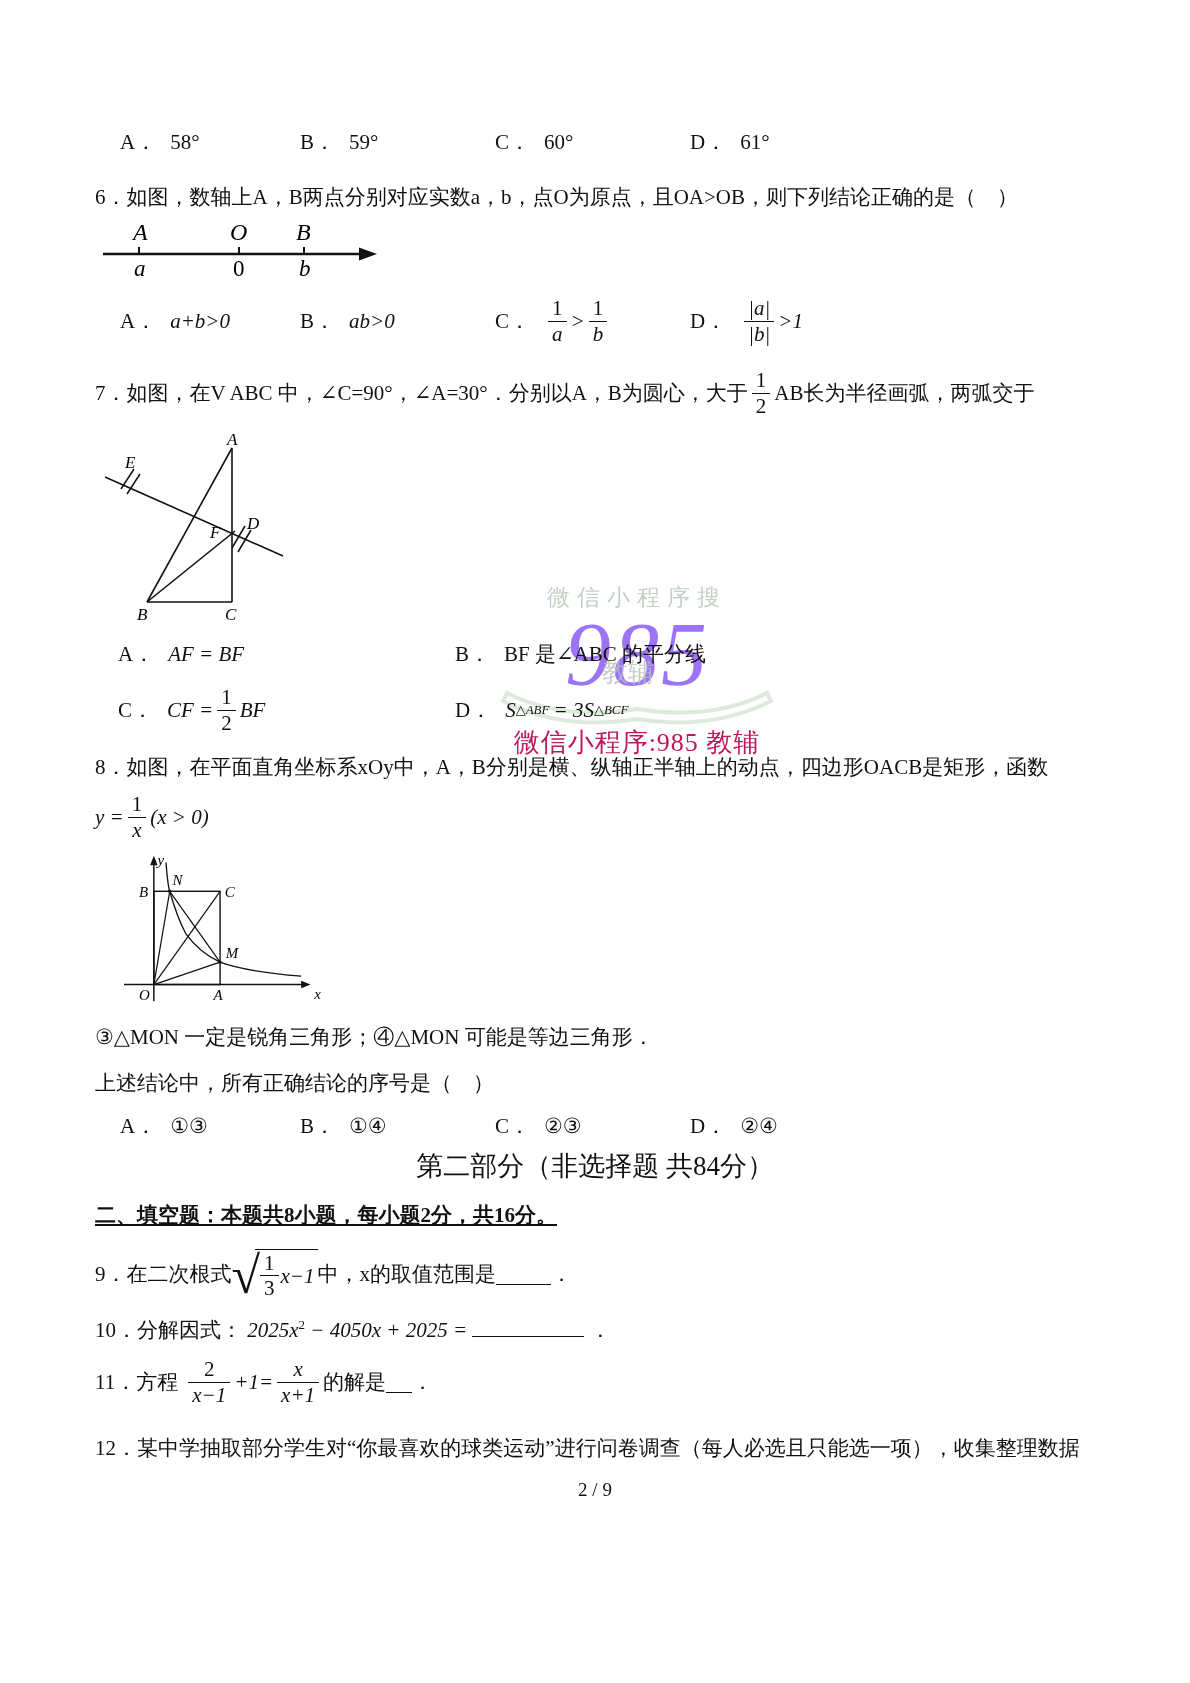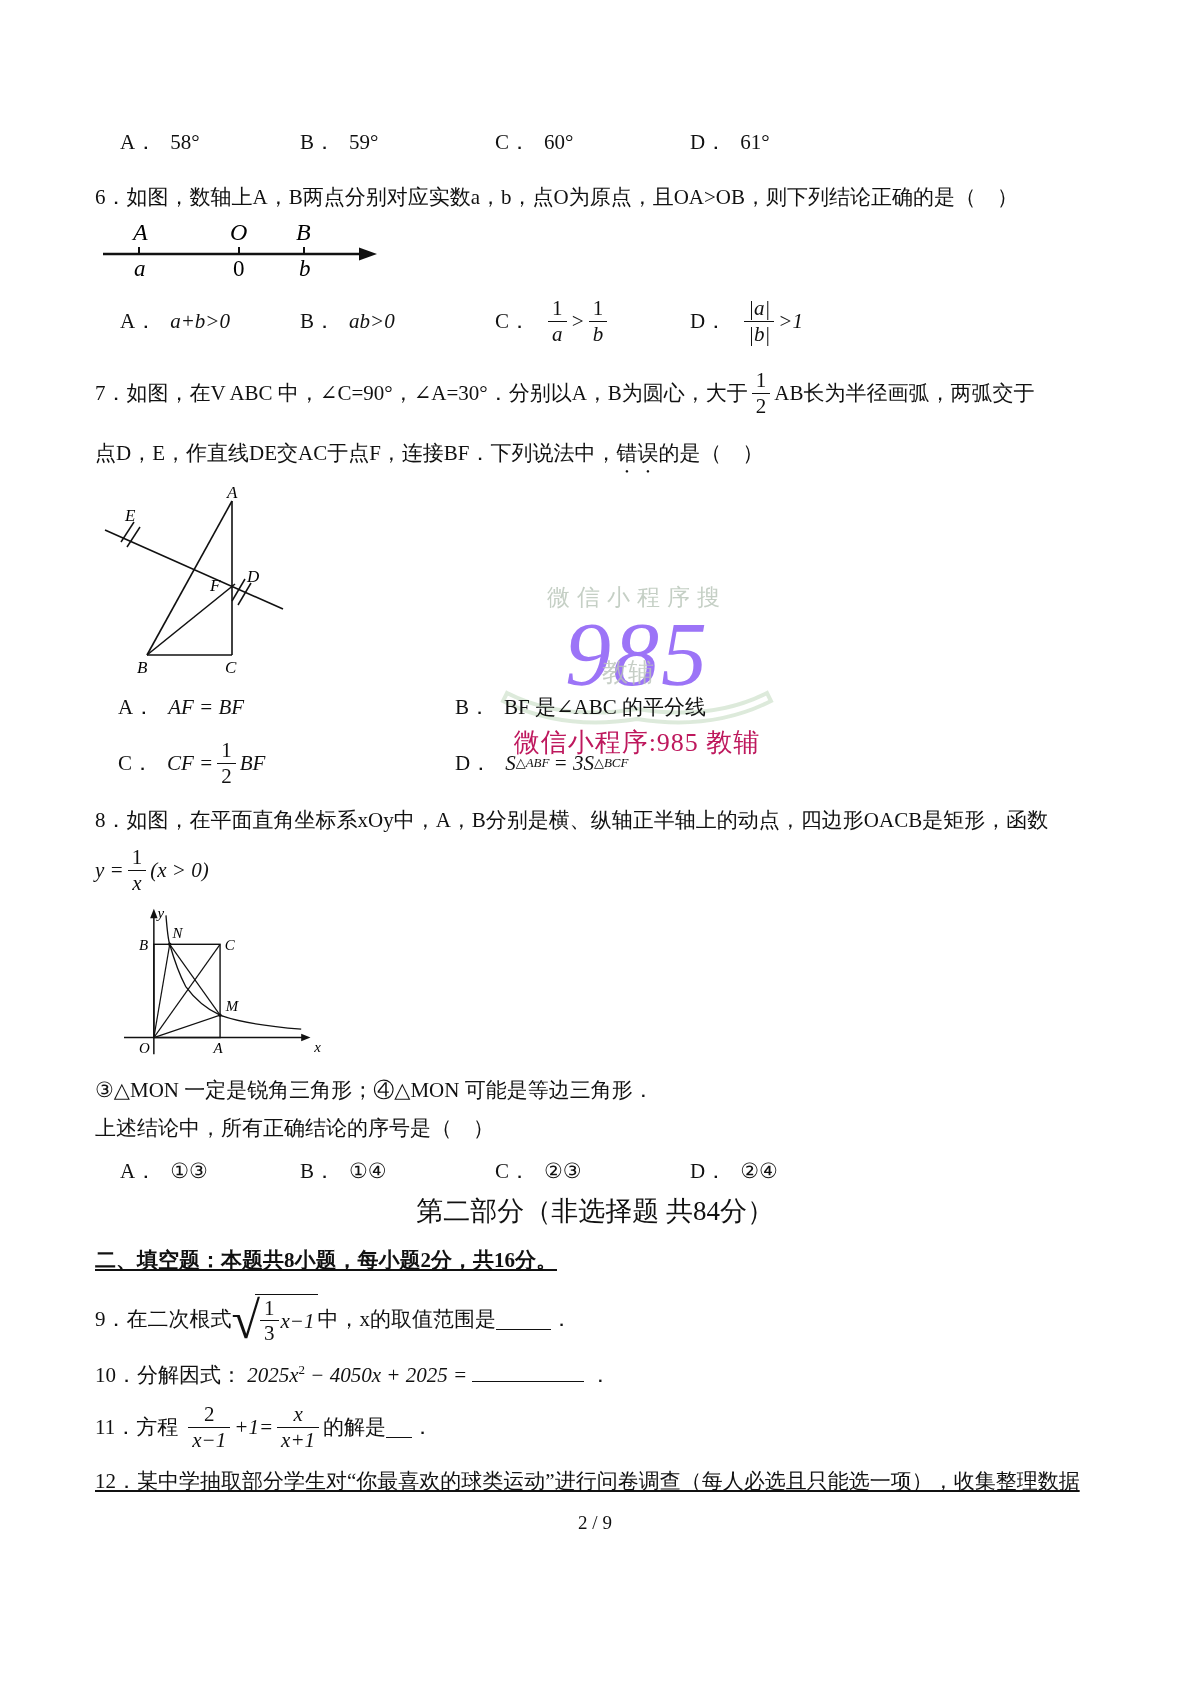--- a/index.html
+++ b/index.html
@@ -125,23 +125,20 @@
   </div>
 
   <div class="line" style="margin-top:12px; height:62px; display:flex; align-items:center;">
     <span>7．如图，在V ABC 中，∠C=90°，∠A=30°．分别以A，B为圆心，大于</span>
     <span class="frac">
         <span class="fn">1</span>
         <span class="fd">2</span>
       </span>
     <span>AB长为半径画弧，两弧交于</span>
   </div>
-  <div class="line" style="margin-top:14px;">
-    <span>点D，E，作直线DE交AC于点F，连接BF．下列说法中，</span><span class="emph">错误</span><span>的是（　）</span>
-  </div>
 
   <svg class="fig" style="margin-top:10px; margin-left:0px;" width="320" height="196" viewBox="0 0 320 196">
 
     <line x1="137" y1="14" x2="52" y2="168" stroke="#111" stroke-width="1.6"></line>
     <line x1="137" y1="14" x2="137" y2="168" stroke="#111" stroke-width="1.6"></line>
     <line x1="52" y1="168" x2="137" y2="168" stroke="#111" stroke-width="1.6"></line>
 
     <line x1="10" y1="43" x2="188" y2="122" stroke="#111" stroke-width="1.6"></line>
 
     <line x1="52" y1="168" x2="140" y2="97" stroke="#111" stroke-width="1.6"></line>
@@ -222,21 +219,21 @@
     <text x="220" y="156" font-size="16" font-style="italic">x</text>
     <text x="32" y="157" font-size="16" font-style="italic">O</text>
     <text x="112" y="157" font-size="16" font-style="italic">A</text>
     <text x="32" y="46" font-size="16" font-style="italic">B</text>
     <text x="124" y="46" font-size="16" font-style="italic">C</text>
     <text x="68" y="33" font-size="16" font-style="italic">N</text>
     <text x="125" y="112" font-size="16" font-style="italic">M</text>
   </svg>
 
   <div class="line" style="margin-top:16px;">③△MON 一定是锐角三角形；④△MON 可能是等边三角形．</div>
-  <div class="line" style="margin-top:8px;">上述结论中，所有正确结论的序号是（　）</div>
+  <div class="line" style="margin-top:16px;">上述结论中，所有正确结论的序号是（　）</div>
 
   <div class="optrow" style="margin-top:14px;">
     <span class="opt c1">
       <span class="lab">A．</span>
       <span>①③</span>
     </span>
     <span class="opt c2">
       <span class="lab">B．</span>
       <span>①④</span>
     </span>
@@ -287,17 +284,17 @@
     <span class="m">+1=</span>
     <span class="frac">
         <span class="fn m">x</span>
         <span class="fd m">x+1</span>
       </span>
     <span>的解是</span>
     <span class="blank w26"></span>
     <span>．</span>
   </div>
 
-  <div class="line" style="margin-top:8px;text-decoration:underline;">12．某中学抽取部分学生对“你最喜欢的球类运动”进行问卷调查（每人必选且只能选一项），收集整理数据</div>
+  <div class="line" style="margin-top:20px;">12．某中学抽取部分学生对“你最喜欢的球类运动”进行问卷调查（每人必选且只能选一项），收集整理数据</div>
 
   <div class="footer">2 / 9</div>
 
 </div>
 
 </body></html>

